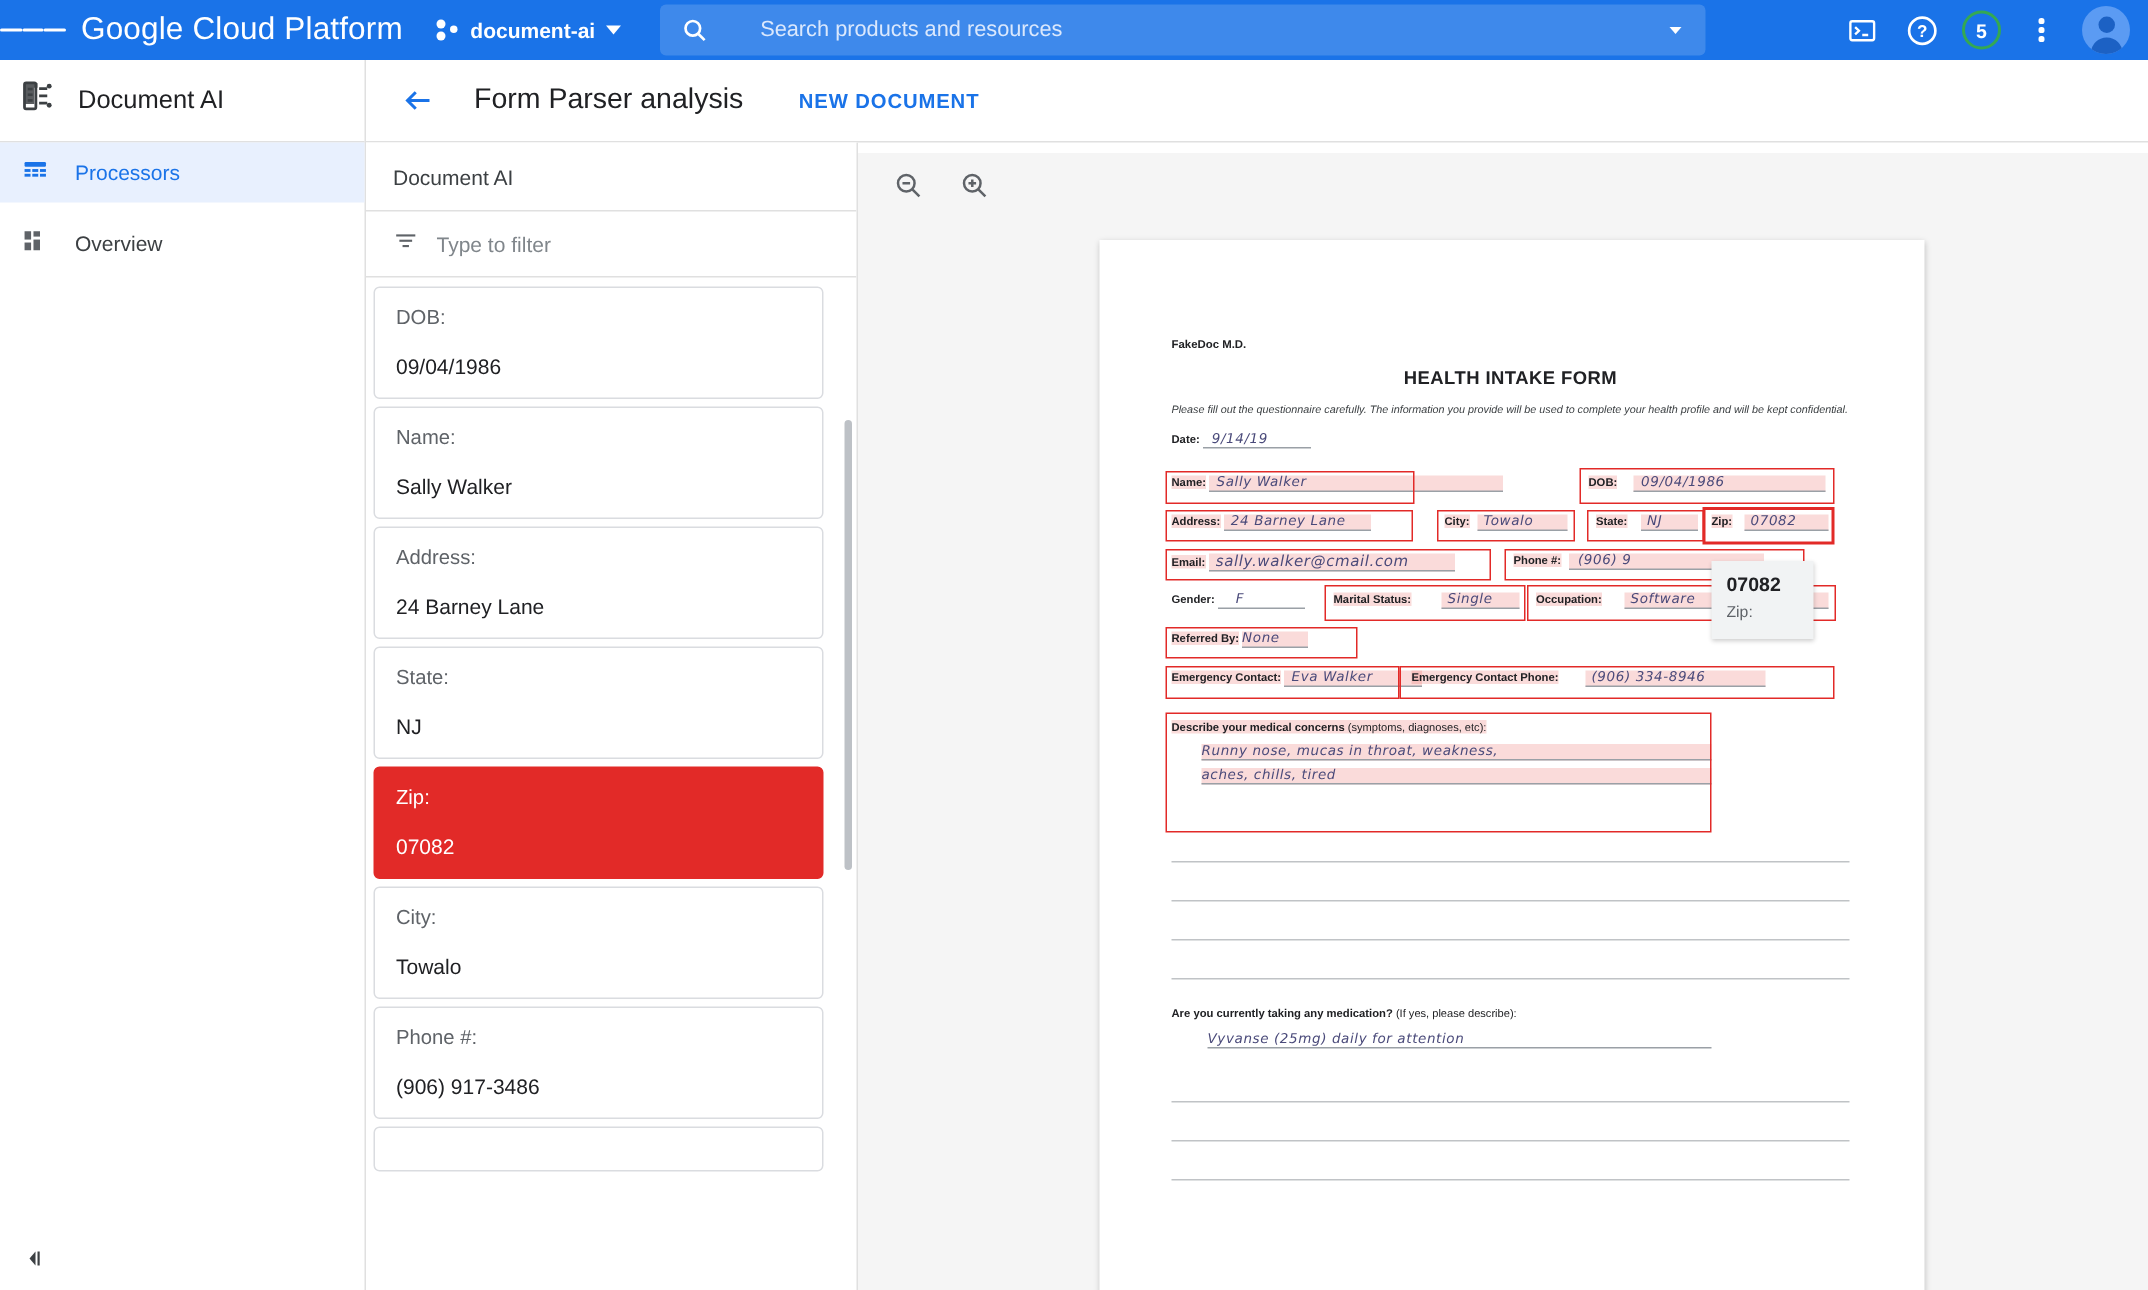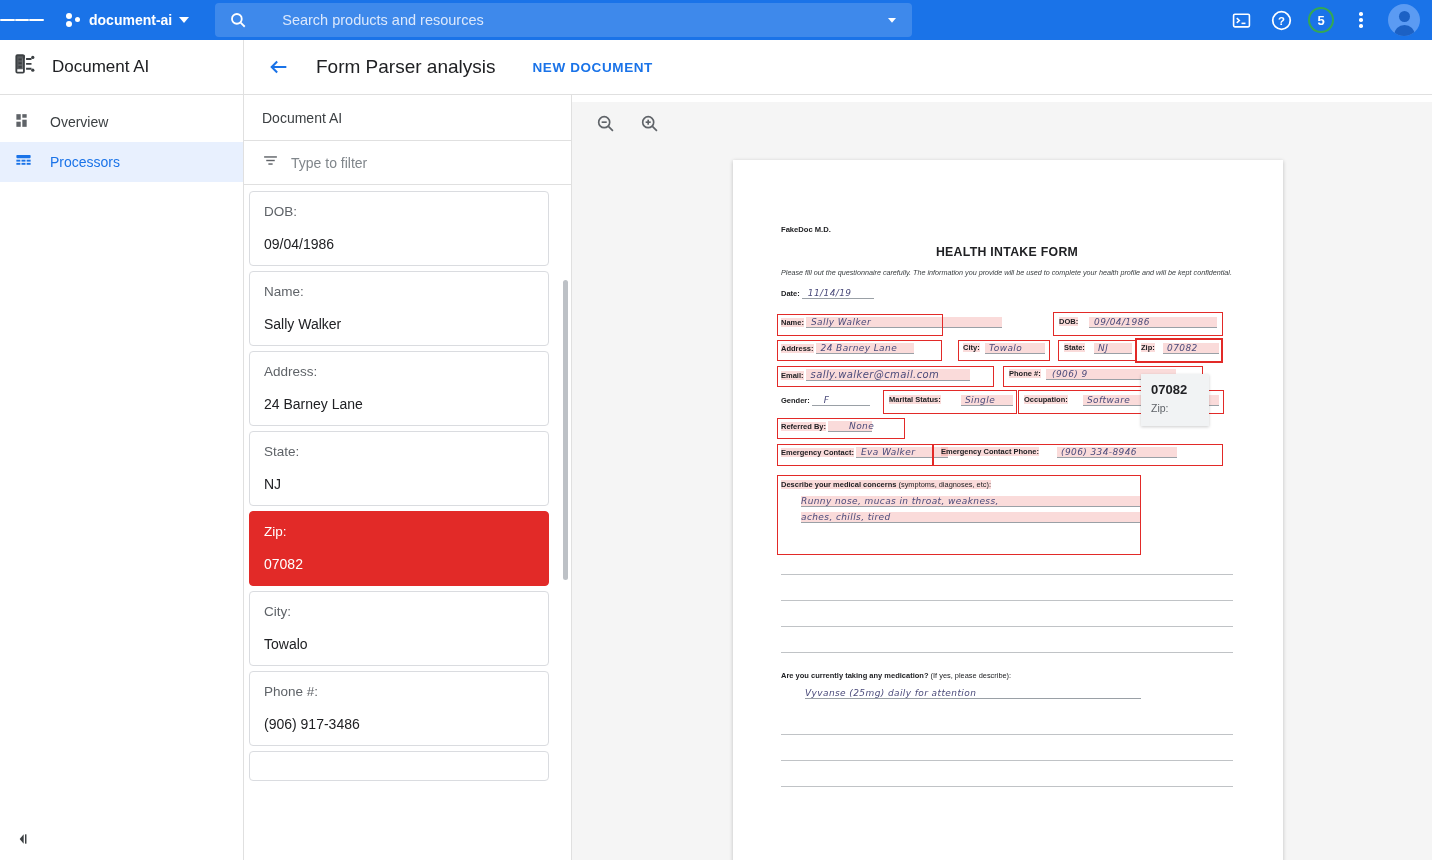--- a/index.html
+++ b/index.html
@@ -171,20 +171,21 @@
 <body>
 
 <div class="app">
 
   <div class="topbar">
     <div class="hamburger">
       <span></span>
         <span></span>
         <span></span>
     </div>
+    <div class="gcp-title">Google Cloud Platform</div>
 
     <div class="project-chip">
       <span class="proj-icon">
           <i></i>
           <i></i>
           <i></i>
         </span>
       <span>document-ai</span>
       <span class="caret-dn"></span>
     </div>
@@ -247,47 +248,47 @@
             <rect x="6" y="9.5" width="3" height="1.6"></rect>
             <rect x="6" y="13" width="3" height="1.6"></rect>
           <path d="M13 6.5h5M13 11h5M13 15.5h5" stroke="#3c4043" stroke-width="1.7" fill="none"></path>
           <circle cx="19.2" cy="5" r="1.5"></circle>
             <circle cx="19.2" cy="16.8" r="1.5"></circle>
         </svg>
       </span>
       <span class="title">Document AI</span>
     </div>
 
-    <div class="nav-item first">
-      <span>
-        <svg width="19" height="19" viewBox="0 0 24 24" fill="#5f6368">
-          <rect x="3" y="4" width="5.5" height="7"></rect>
-            <rect x="3" y="13.5" width="5.5" height="6.5"></rect>
-          <rect x="10.5" y="4" width="5.5" height="4.5"></rect>
-            <rect x="10.5" y="11" width="5.5" height="9"></rect>
-        </svg>
-      </span>
-      <span>Overview</span>
-    </div>
-
     <div class="nav-item active">
       <span>
         <svg width="19" height="19" viewBox="0 0 24 24" fill="#1a73e8">
           <rect x="3" y="5" width="18" height="4" rx="1"></rect>
           <rect x="3" y="11" width="5" height="2.4"></rect>
             <rect x="9.5" y="11" width="5" height="2.4"></rect>
             <rect x="16" y="11" width="5" height="2.4"></rect>
           <rect x="3" y="15" width="5" height="2.4"></rect>
             <rect x="9.5" y="15" width="5" height="2.4"></rect>
             <rect x="16" y="15" width="5" height="2.4"></rect>
         </svg>
       </span>
       <span>Processors</span>
     </div>
 
+    <div class="nav-item first">
+      <span>
+        <svg width="19" height="19" viewBox="0 0 24 24" fill="#5f6368">
+          <rect x="3" y="4" width="5.5" height="7"></rect>
+            <rect x="3" y="13.5" width="5.5" height="6.5"></rect>
+          <rect x="10.5" y="4" width="5.5" height="4.5"></rect>
+            <rect x="10.5" y="11" width="5.5" height="9"></rect>
+        </svg>
+      </span>
+      <span>Overview</span>
+    </div>
+
     <div class="collapse-btn">
       <svg width="16" height="16" viewBox="0 0 24 24" fill="#3c4043">
         <path d="M13 5l-6 7 6 7z"></path>
           <rect x="15" y="5" width="2.2" height="14"></rect>
       </svg>
     </div>
   </div>
 
   <div class="page-header">
     <div class="back-arrow">
@@ -368,21 +369,21 @@
 
     <div class="page-sheet">
       <div class="doc">
 
         <div class="doc-clinic">FakeDoc M.D.</div>
         <div class="doc-h1">HEALTH INTAKE FORM</div>
         <div class="doc-note">Please fill out the questionnaire carefully. The information you provide will be used to complete your health profile and will be kept confidential.</div>
 
         <div class="frow">
           <span class="fl">Date:</span>
-          <span class="ul hand" style="width:72px;padding-left:6px">11/14/19</span>
+          <span class="ul hand" style="width:72px;padding-left:6px">9/14/19</span>
         </div>
 
         <div class="frow" style="margin-top:12px">
           <span class="fl hl">Name:</span>
           <span class="ul hand hl" style="width:196px;padding-left:5px">Sally Walker</span>
           <span class="fl hl" style="position:absolute;left:278px">DOB:</span>
           <span class="ul hand hl" style="position:absolute;left:308px;width:128px;padding-left:5px">09/04/1986</span>
           <span class="bbox" style="left:-4px;top:-3px;width:166px;height:22px"></span>
           <span class="bbox" style="left:272px;top:-5px;width:170px;height:24px"></span>
         </div>
@@ -417,21 +418,21 @@
           <span class="fl hl" style="position:absolute;left:108px">Marital Status:</span>
           <span class="ul hand hl" style="position:absolute;left:180px;width:52px;padding-left:4px">Single</span>
           <span class="fl hl" style="position:absolute;left:243px">Occupation:</span>
           <span class="ul hand hl" style="position:absolute;left:302px;width:136px;padding-left:4px">Software</span>
           <span class="bbox" style="left:102px;top:-5px;width:134px;height:24px"></span>
           <span class="bbox" style="left:237px;top:-5px;width:206px;height:24px"></span>
         </div>
 
         <div class="frow" style="margin-top:9px">
           <span class="fl hl">Referred By:</span>
-          <span class="ul hand hl" style="width:44px;padding-left:21px">None</span>
+          <span class="ul hand hl" style="width:44px;padding-left:0">None</span>
           <span class="bbox" style="left:-4px;top:-3px;width:128px;height:21px"></span>
         </div>
 
         <div class="frow" style="margin-top:9px">
           <span class="fl hl">Emergency Contact:</span>
           <span class="ul hand hl" style="width:92px;padding-left:5px">Eva Walker</span>
           <span class="fl hl" style="position:absolute;left:160px">Emergency Contact Phone:</span>
           <span class="ul hand hl" style="position:absolute;left:276px;width:120px;padding-left:4px">(906) 334-8946</span>
           <span class="bbox" style="left:-4px;top:-3px;width:156px;height:22px"></span>
           <span class="bbox" style="left:152px;top:-3px;width:290px;height:22px"></span>

